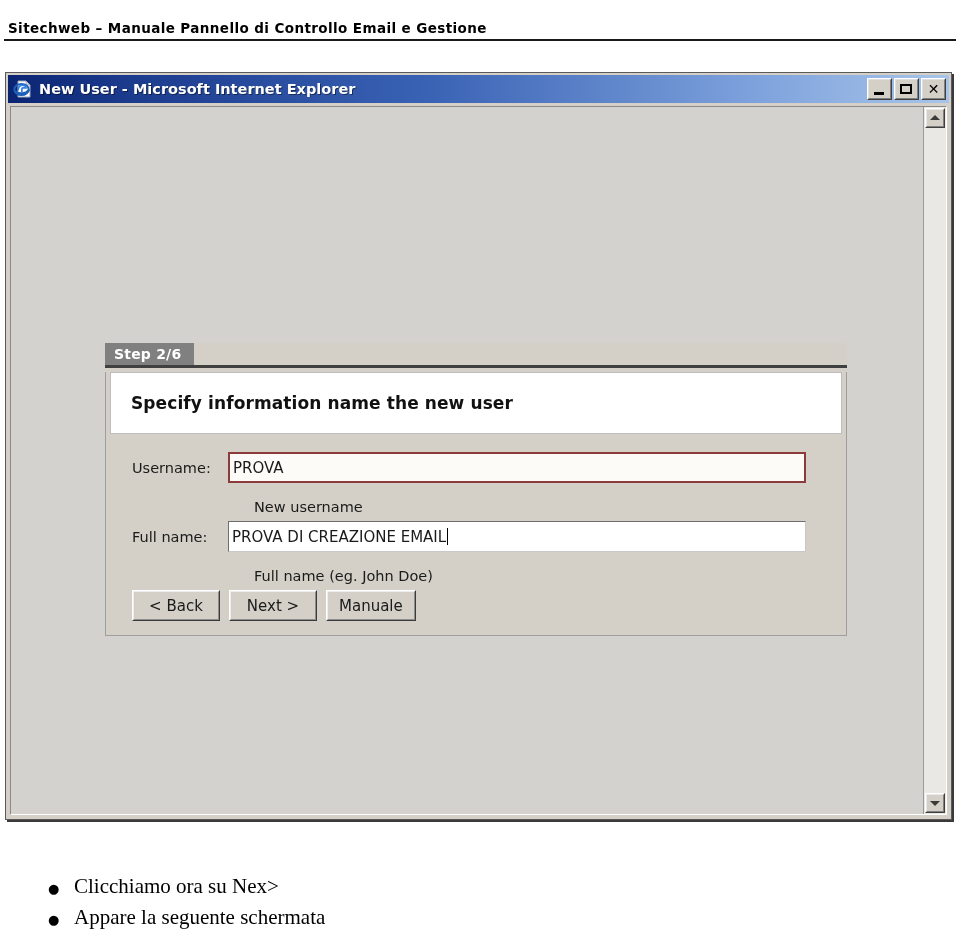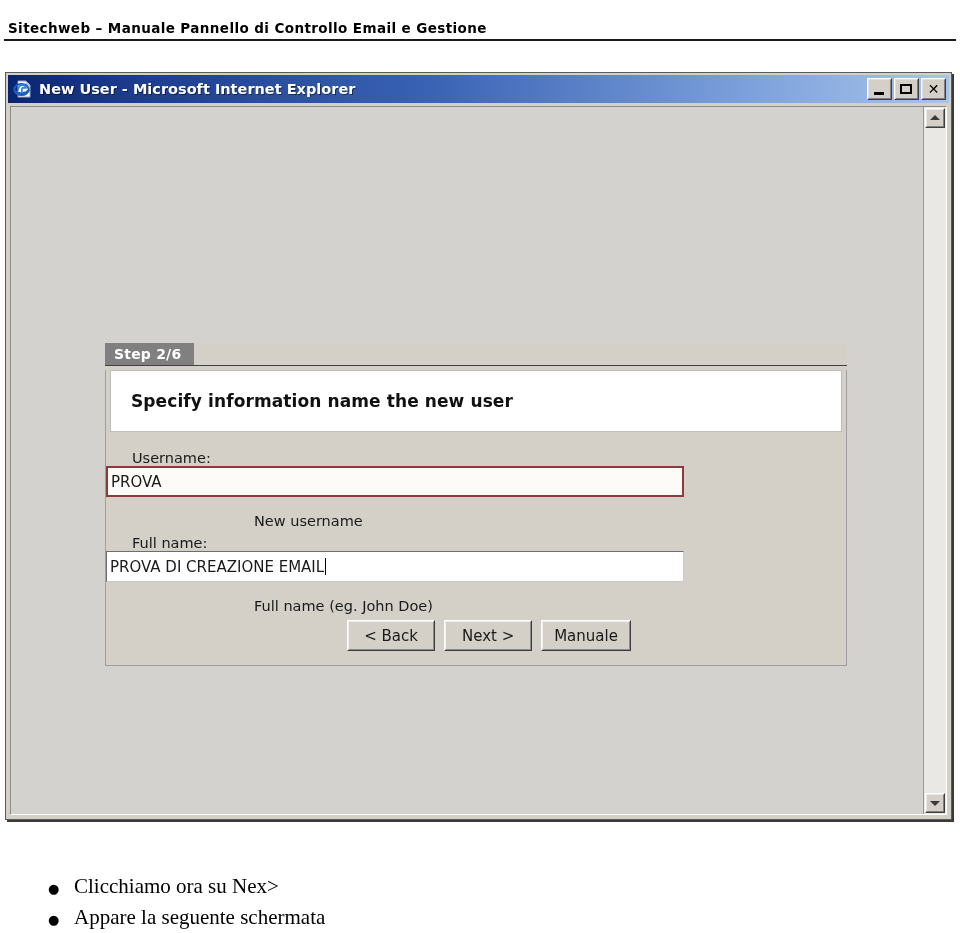--- a/index.html
+++ b/index.html
@@ -219,21 +219,21 @@
     left: 94px;
     top: 236px;
     width: 742px;
     background: #d4d0c8;
   }
   #step-tab-row {
     height: 22px;
     background: #d4d0c8;
     display: flex;
     align-items: stretch;
-    border-bottom: 1px solid #404040;
+    border-bottom: 3px solid #404040;
   }
   #step-tab {
     background: #808080;
     color: #ffffff;
     font-family: "DejaVu Sans", sans-serif;
     font-size: 14px;
     font-weight: bold;
     padding: 1px 13px 2px 9px;
     display: flex;
     align-items: center;
@@ -260,23 +260,22 @@
     font-size: 17px;
     font-weight: bold;
     color: #111111;
     letter-spacing: 0.1px;
   }
   #form-area {
     padding: 18px 0 14px 0;
   }
   .form-row {
     display: flex;
-    align-items: flex-start;
+    align-items: center;
     margin-bottom: 16px;
-    flex-direction: column;
   }
   .field-label {
     width: 122px;
     padding-left: 26px;
     box-sizing: border-box;
     font-family: "DejaVu Sans", sans-serif;
     font-size: 14.5px;
     color: #1a1a1a;
     text-align: left;
     white-space: nowrap;
@@ -317,21 +316,20 @@
     font-size: 14.5px;
     color: #1a1a1a;
     margin: 4px 0 6px 0;
     white-space: nowrap;
   }
   #button-row {
     display: flex;
     padding-left: 26px;
     margin-top: 2px;
     gap: 9px;
-    justify-content: center;
   }
   .wiz-btn {
     background: #d4d0c8;
     border: 1px solid #ffffff;
     border-right-color: #3c3c3c;
     border-bottom-color: #3c3c3c;
     height: 31px;
     min-width: 88px;
     padding: 0 12px;
     font-family: "DejaVu Sans", sans-serif;

